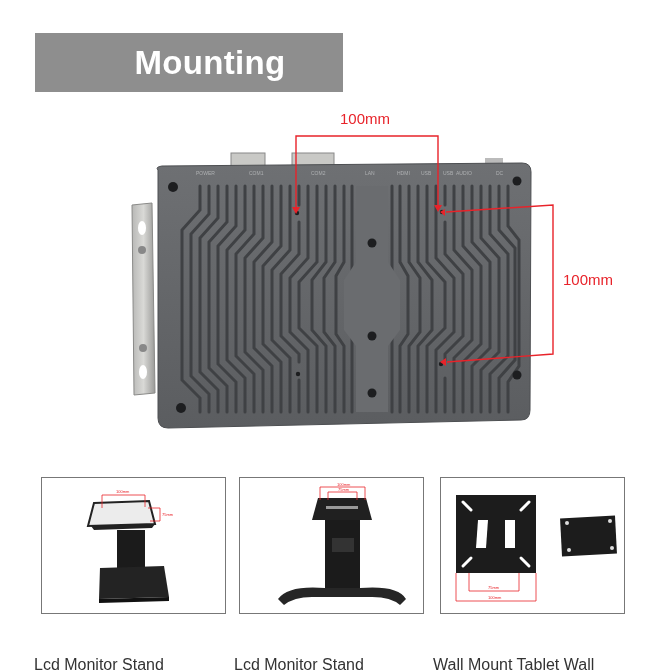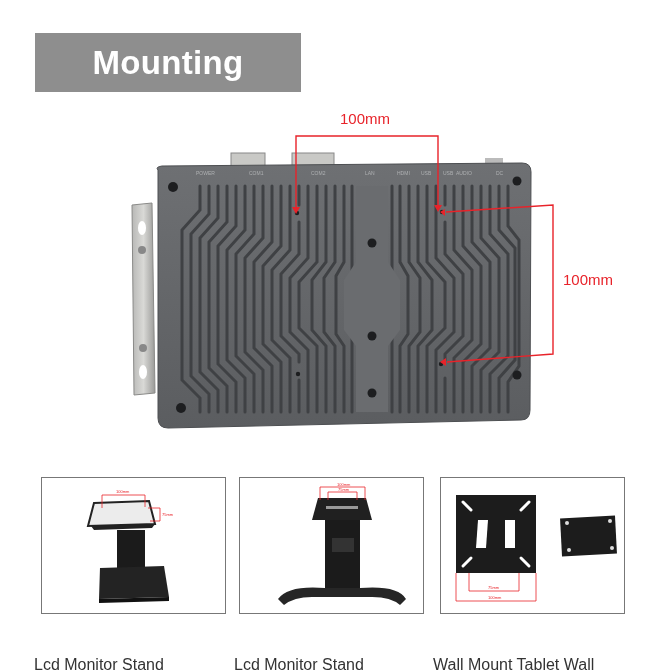--- a/index.html
+++ b/index.html
@@ -1,17 +1,17 @@
 <!DOCTYPE html>
 <html><head>
 <meta charset="utf-8">
 <style>
   html, body { margin:0; padding:0; background:#ffffff; }
   body { width:670px; height:670px; position:relative; overflow:hidden; font-family:"Liberation Sans", sans-serif; }
-  .title-bar { position:absolute; left:35px; top:33px; width:266px; height:59px; background:#8e8e8e; display:flex; align-items:center; justify-content:center; }
+  .title-bar { position:absolute; left:35px; top:33px; width:266px; height:59px; background:#8e8e8e; display:flex; align-items:center; justify-content:center;padding-left:42px; }
   .title-bar span { color:#ffffff; font-weight:bold; font-size:33px; letter-spacing:0.3px; font-family:"Liberation Sans", sans-serif; }
   .main-figure { position:absolute; left:0; top:100px; width:670px; height:360px; }
   .dim-label { position:absolute; color:#e8232a; font-size:15px; font-family:"Liberation Sans", sans-serif; }
   .product-card { position:absolute; top:477px; width:185px; height:137px; border:1.5px solid #777777; background:#ffffff; box-sizing:border-box; overflow:hidden; }
   .card-caption { position:absolute; top:656px; width:200px; text-align:left; font-size:16px; color:#333333; font-family:"Liberation Sans", sans-serif; }
 </style>
 </head>
 <body>
 
 <div class="title-bar">

